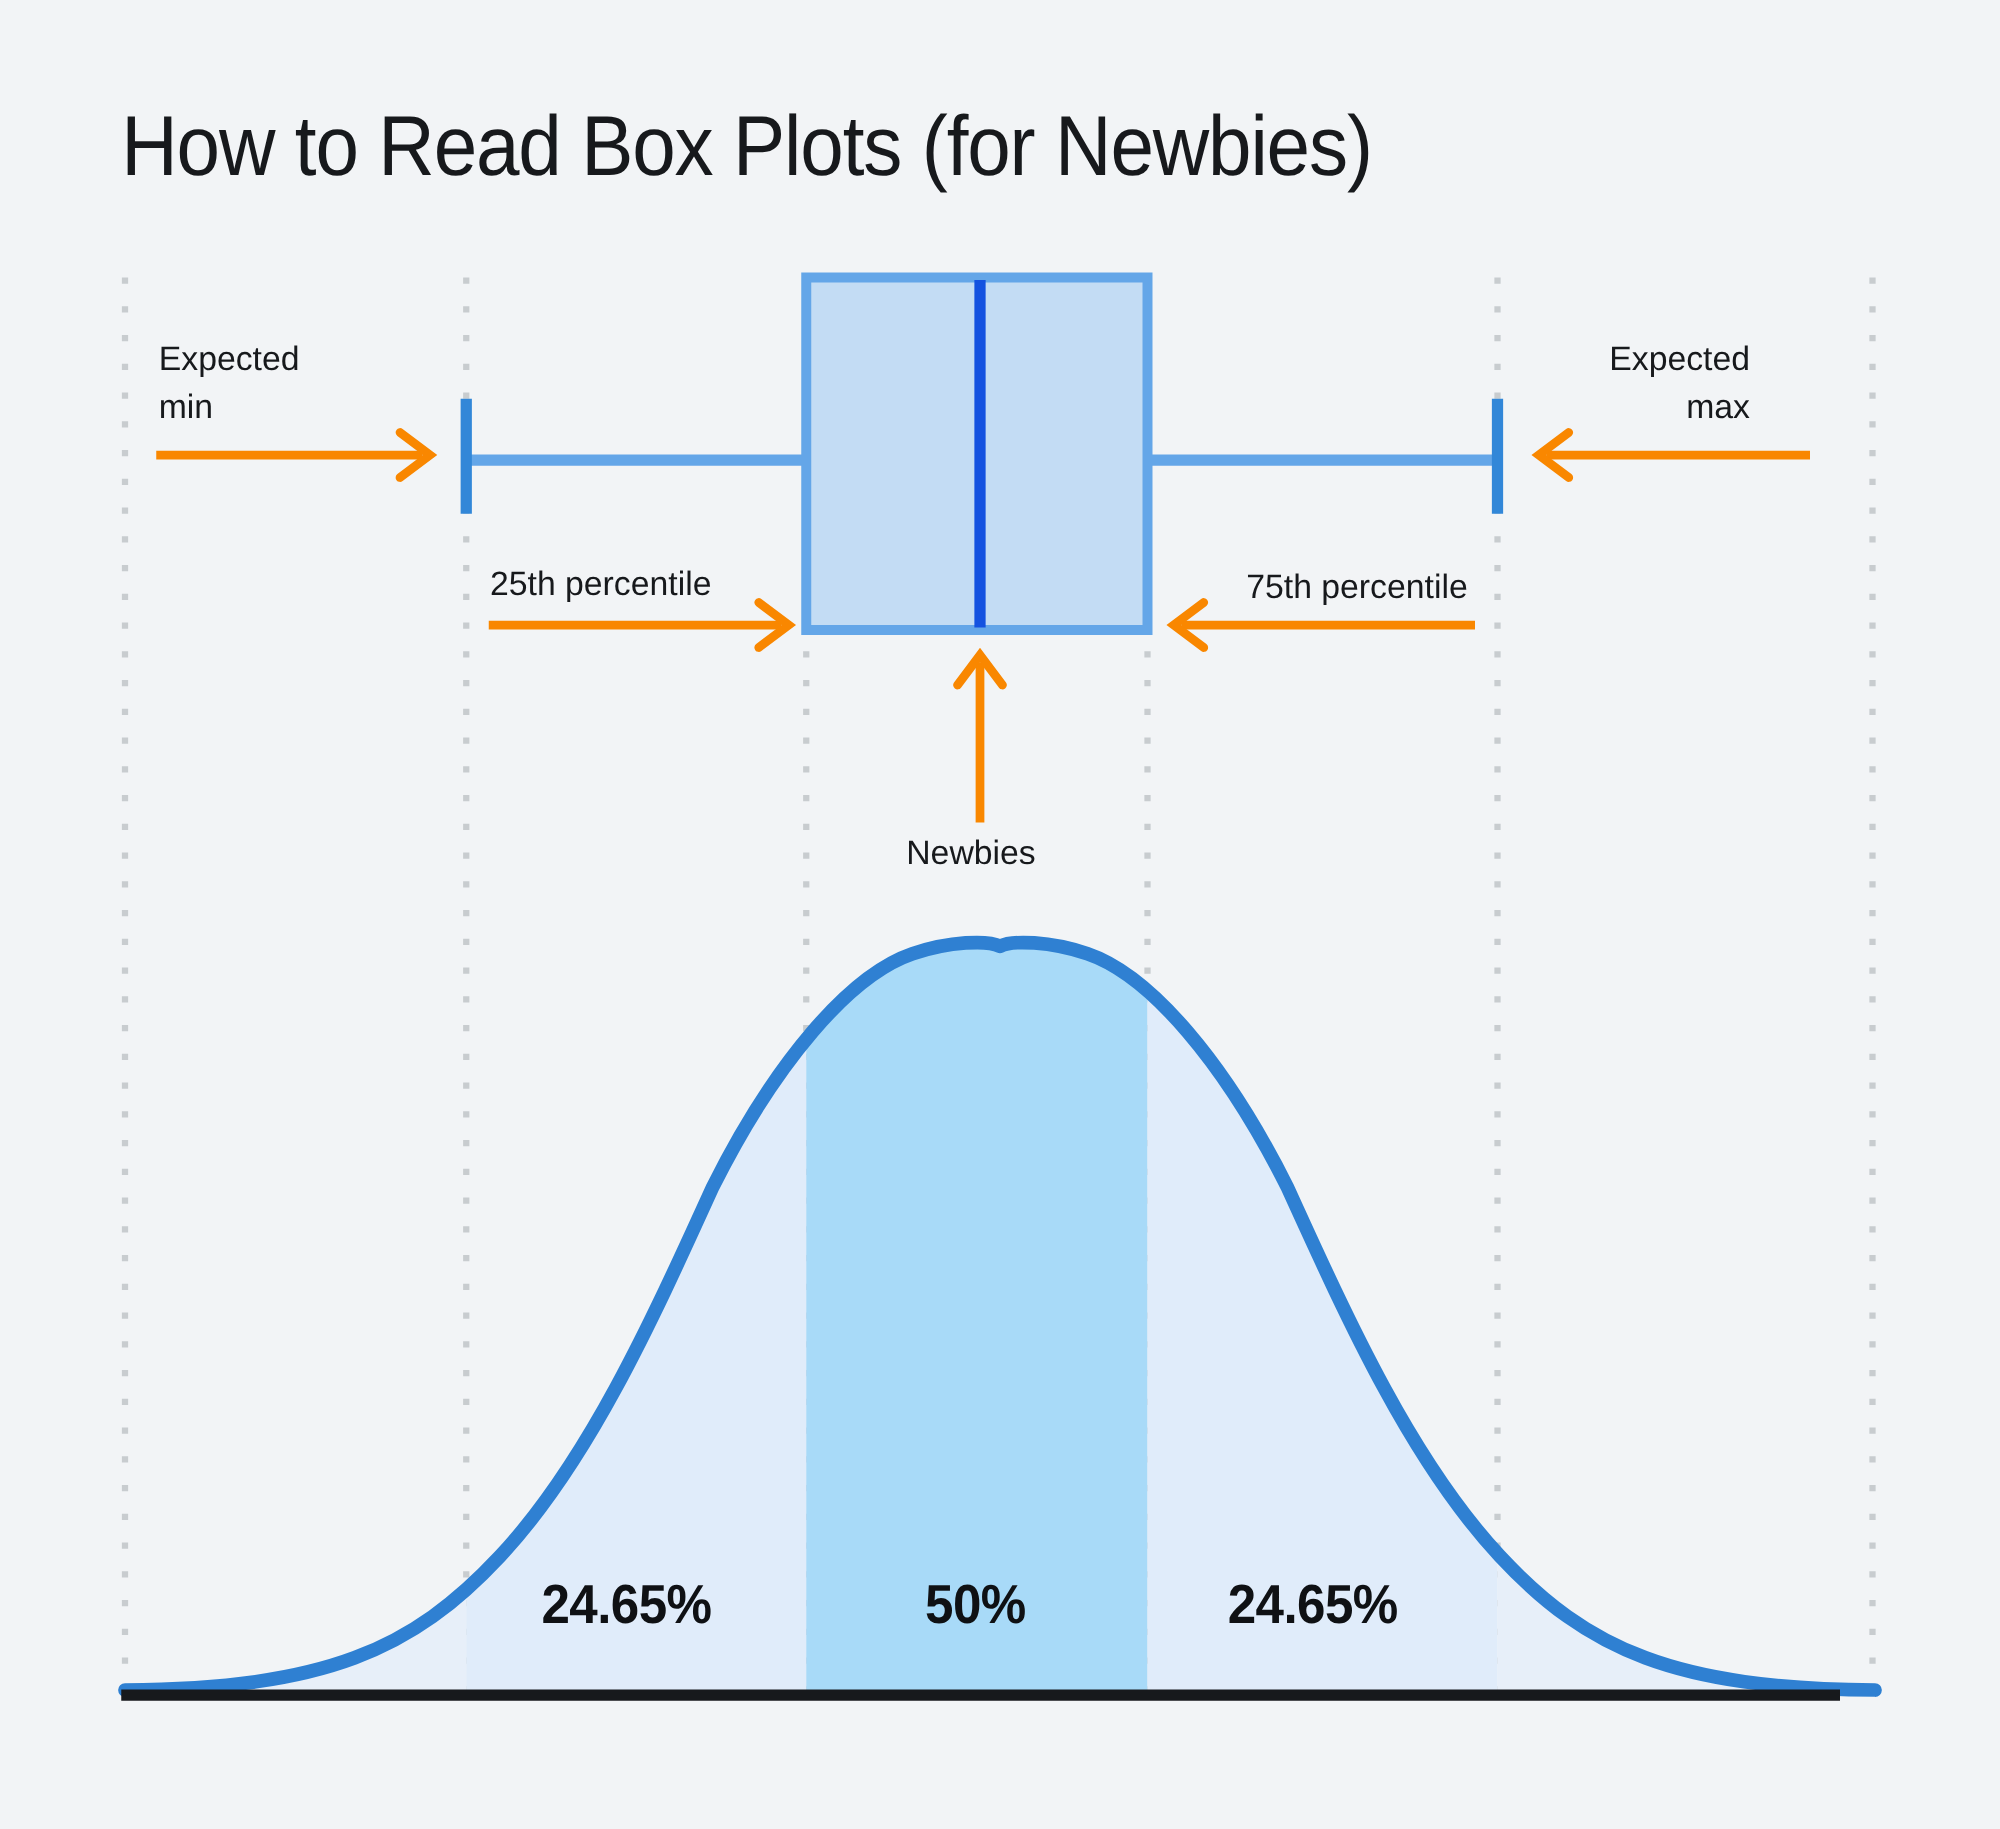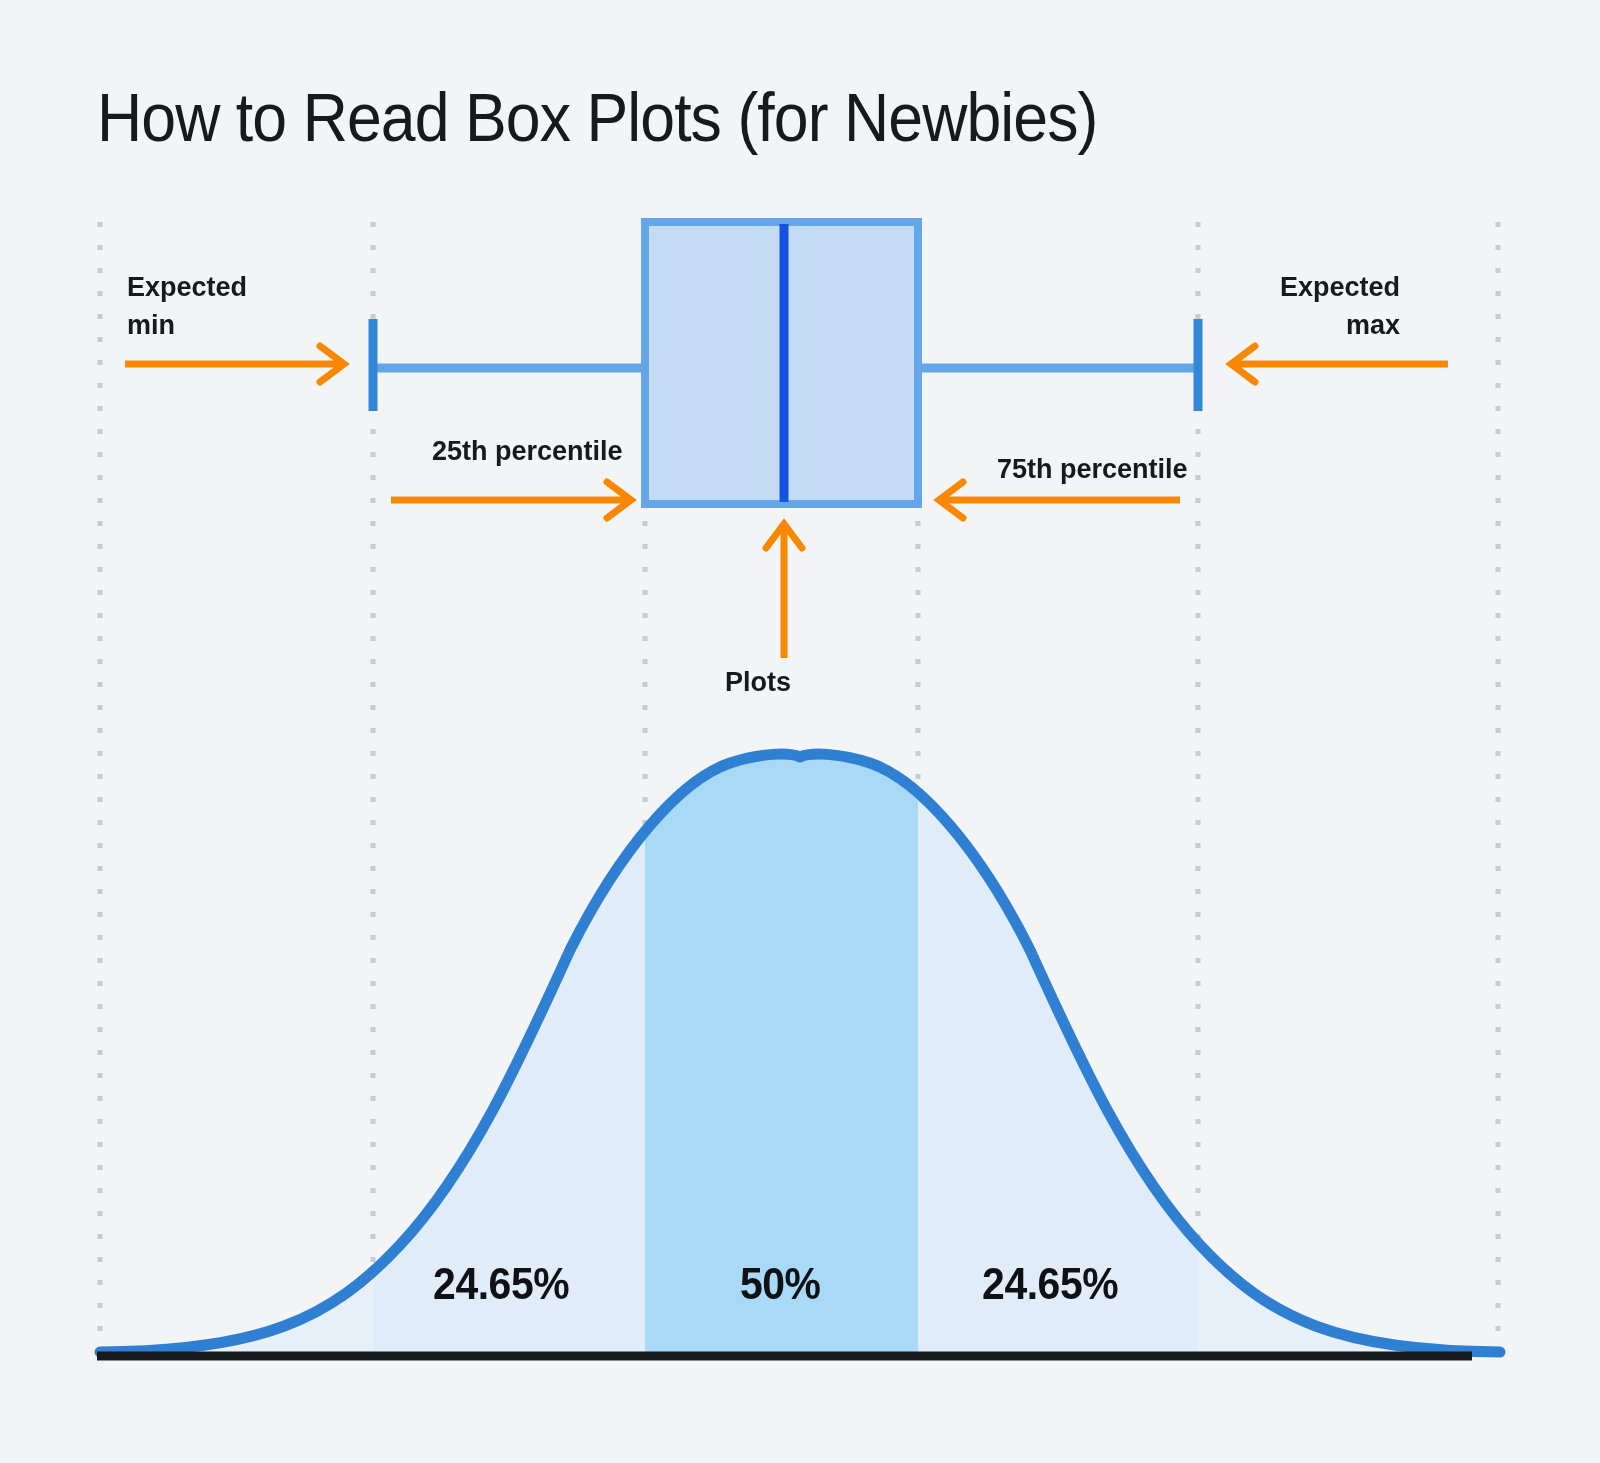--- a/index.html
+++ b/index.html
@@ -24,29 +24,29 @@
     color: #17191c;
     letter-spacing: -1px;
     white-space: nowrap;
     font-family: "Liberation Sans Narrow", "Liberation Sans", sans-serif;
     transform: scaleX(0.92);
     transform-origin: left center;
   }
   .lbl {
     position: absolute;
     font-size: 27px;
-    font-weight: bold;
+    font-weight: normal;
     color: #17191c;
     line-height: 1.42;
     white-space: pre-line;
     font-family: "Liberation Sans", sans-serif;
   }
   #lbl-expected-min { left: 127px; top: 268px; text-align: left; }
   #lbl-expected-max { right: 160px; top: 268px; text-align: right; }
-  #lbl-p25 { left: 392px; top: 432px; margin-left: 40px; }
+  #lbl-p25 { left: 392px; top: 448px; }
   #lbl-p75 { left: 965px; top: 450px; margin-left: 32px; }
   #lbl-median { left: 725px; top: 663px; }
   .pct {
     position: absolute;
     font-size: 44px;
     font-weight: bold;
     color: #0f1114;
     letter-spacing: -0.5px;
     font-family: "Liberation Sans Narrow", "Liberation Sans", sans-serif;
     transform: scaleX(0.93);
@@ -196,19 +196,19 @@
       </g>
     </g>
   </svg>
 
   <div class="lbl" id="lbl-expected-min">Expected
 min</div>
   <div class="lbl" id="lbl-expected-max">Expected
 max</div>
   <div class="lbl" id="lbl-p25">25th percentile</div>
   <div class="lbl" id="lbl-p75">75th percentile</div>
-  <div class="lbl" id="lbl-median">Plots</div>
+  <div class="lbl" id="lbl-median">Newbies</div>
 
   <div class="pct" id="pct-left">24.65%</div>
   <div class="pct" id="pct-mid">50%</div>
   <div class="pct" id="pct-right">24.65%</div>
 
 </div>
 
 </body></html>

